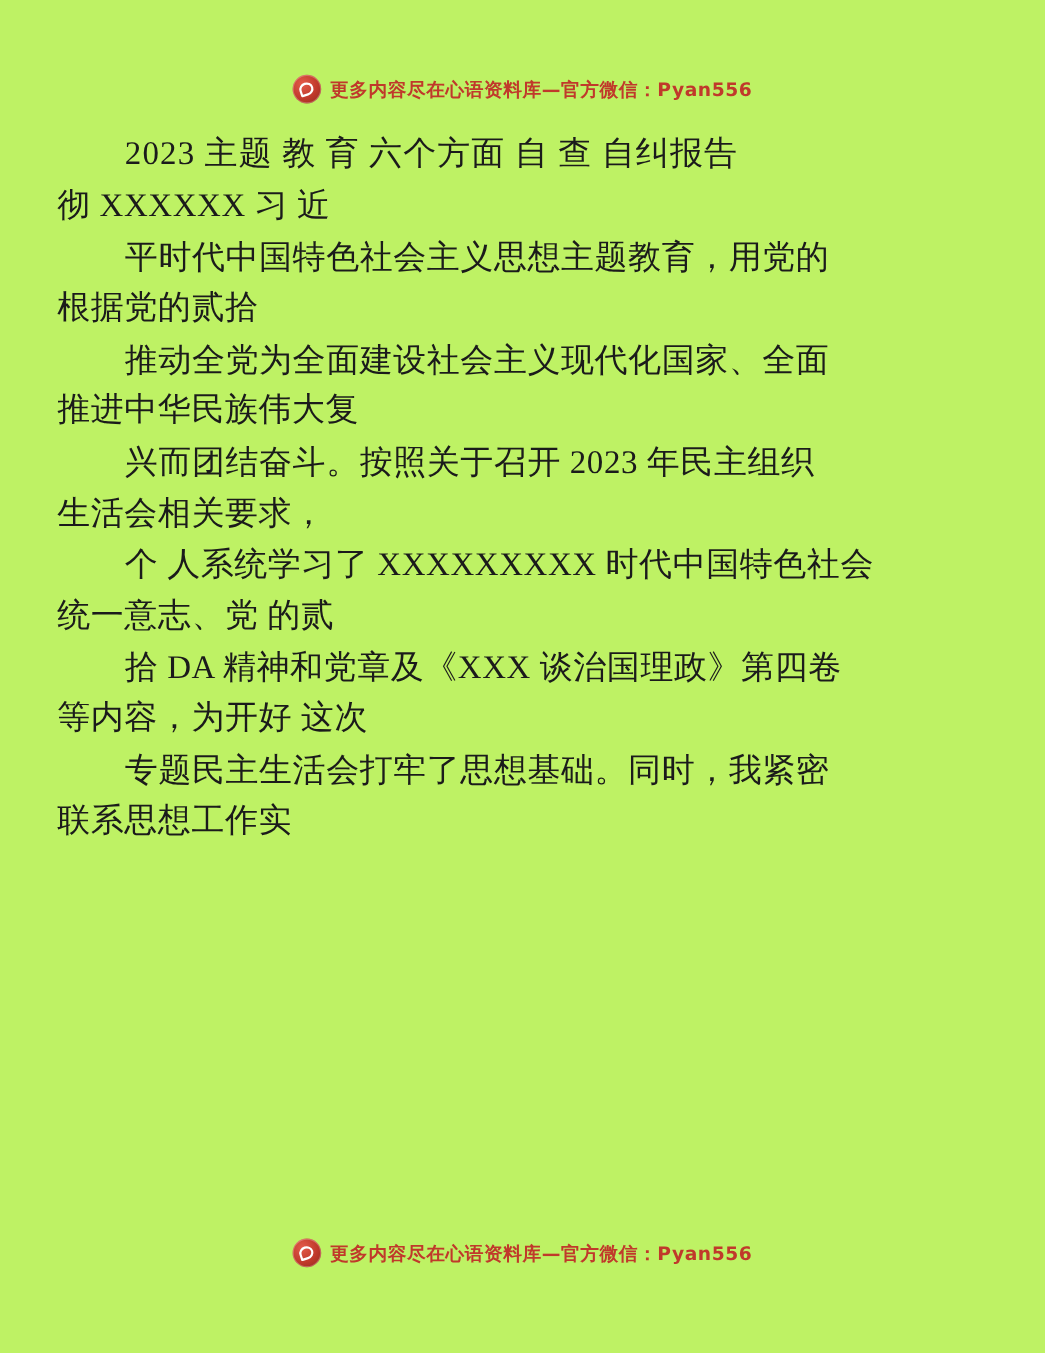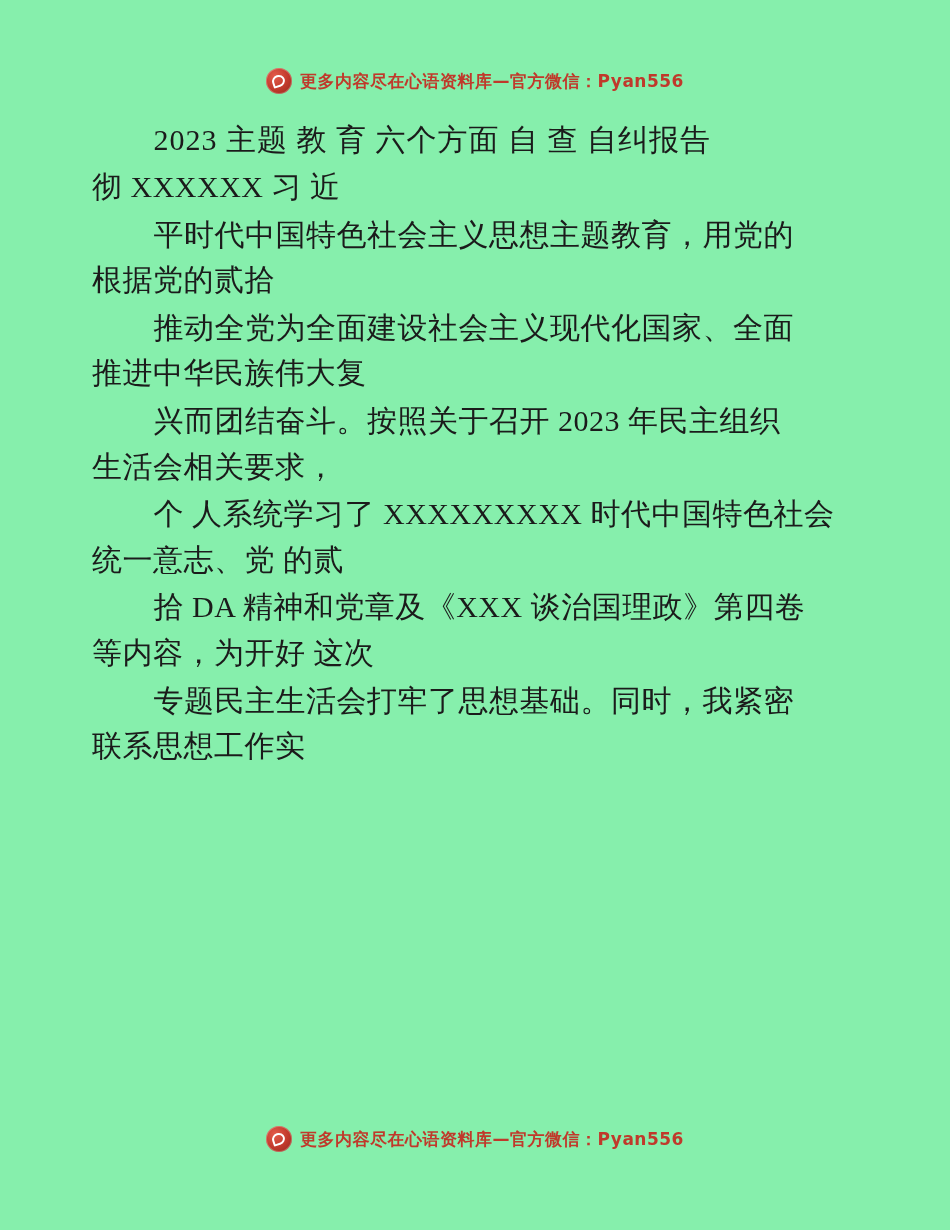--- a/index.html
+++ b/index.html
@@ -11,21 +11,21 @@
     width: 950px;
     height: 1230px;
     position: relative;
     font-family: "Liberation Serif", "DejaVu Serif", serif;
     overflow: hidden;
   }
 
   .page {
     position: absolute;
     inset: 0;
-    background: #86efac;
+    background: #bef264;
     display: flex;
     flex-direction: column;
     justify-content: flex-start;
   }
 
   
   .banner {
     display: flex;
     align-items: center;
     justify-content: center;
@@ -72,21 +72,20 @@
     white-space: nowrap;
   }
   .banner-text .wx {
     font-weight: bold;
   }
 
   
   .doc {
     padding: 0 52px;
     margin-top: 14px;
-    margin-left: 40px;
   }
   .doc-line {
     font-size: 30px;
     line-height: 1.52;
     color: #1b1b1b;
     letter-spacing: 0.5px;
     white-space: pre-wrap;
     text-align: left;
   }
   .para {

